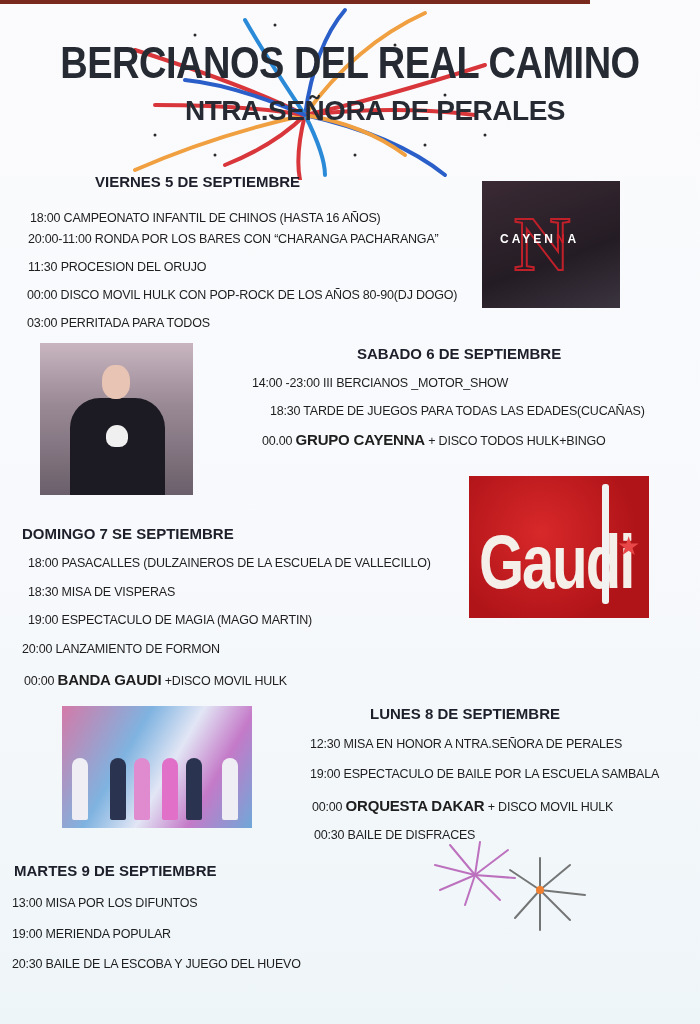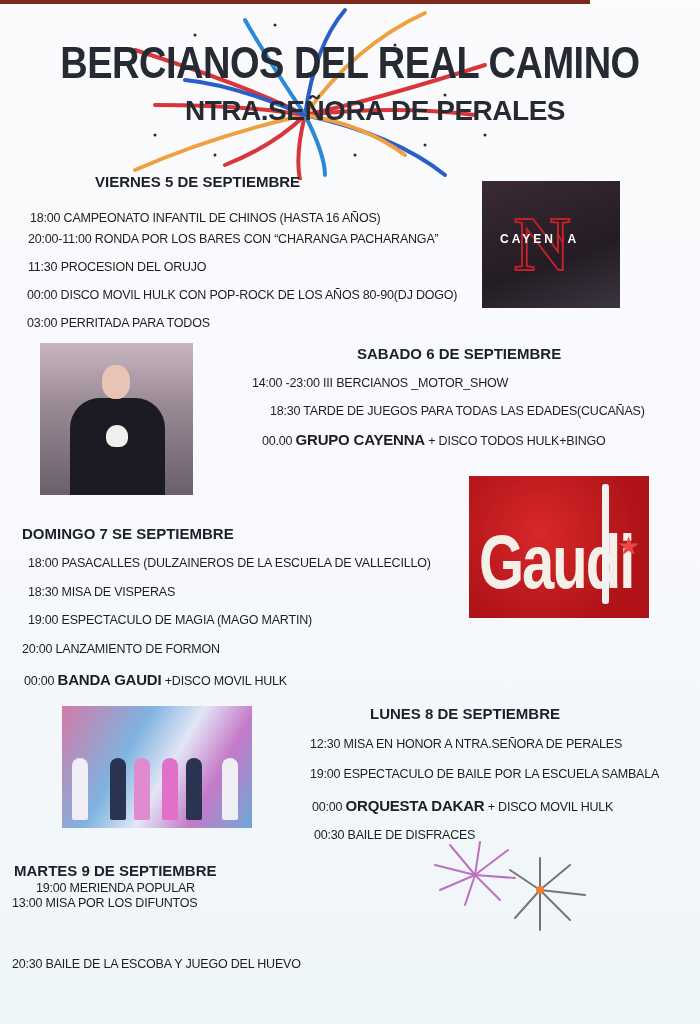--- a/index.html
+++ b/index.html
@@ -116,21 +116,21 @@
   <div class="p" style="left:160px;background:#eeeef4;"></div>
 </div>
 <div class="dayhead" style="left:370px;top:705px;">LUNES 8 DE SEPTIEMBRE</div>
 <div class="item" style="left:310px;top:737px;">12:30 MISA EN HONOR A NTRA.SEÑORA DE PERALES</div>
 <div class="item" style="left:310px;top:767px;">19:00 ESPECTACULO DE BAILE POR LA ESCUELA SAMBALA</div>
 <div class="item" style="left:312px;top:797px;"><span>00:00</span> <b>ORQUESTA DAKAR</b> <span>+ DISCO MOVIL HULK</span></div>
 <div class="item" style="left:314px;top:828px;">00:30 BAILE DE DISFRACES</div>
 
 <div class="dayhead" style="left:14px;top:862px;text-align:right;">MARTES 9 DE SEPTIEMBRE</div>
 <div class="item" style="left:12px;top:896px;">13:00 MISA POR LOS DIFUNTOS</div>
-<div class="item" style="left:12px;top:881px;margin-left:24px;">19:00 MERIENDA POPULAR</div>
+<div class="item" style="left:12px;top:927px;">19:00 MERIENDA POPULAR</div>
 <div class="item" style="left:12px;top:957px;">20:30 BAILE DE LA ESCOBA Y JUEGO DEL HUEVO</div>
 
 <svg class="deco2" viewBox="0 0 180 100">
   <g stroke-width="2" stroke-linecap="round">
     <g stroke="#b050b0" opacity="0.8">
       <line x1="55" y1="35" x2="15" y2="25"></line>
         <line x1="55" y1="35" x2="20" y2="50"></line>
       <line x1="55" y1="35" x2="30" y2="5"></line>
         <line x1="55" y1="35" x2="60" y2="2"></line>
       <line x1="55" y1="35" x2="88" y2="10"></line>

